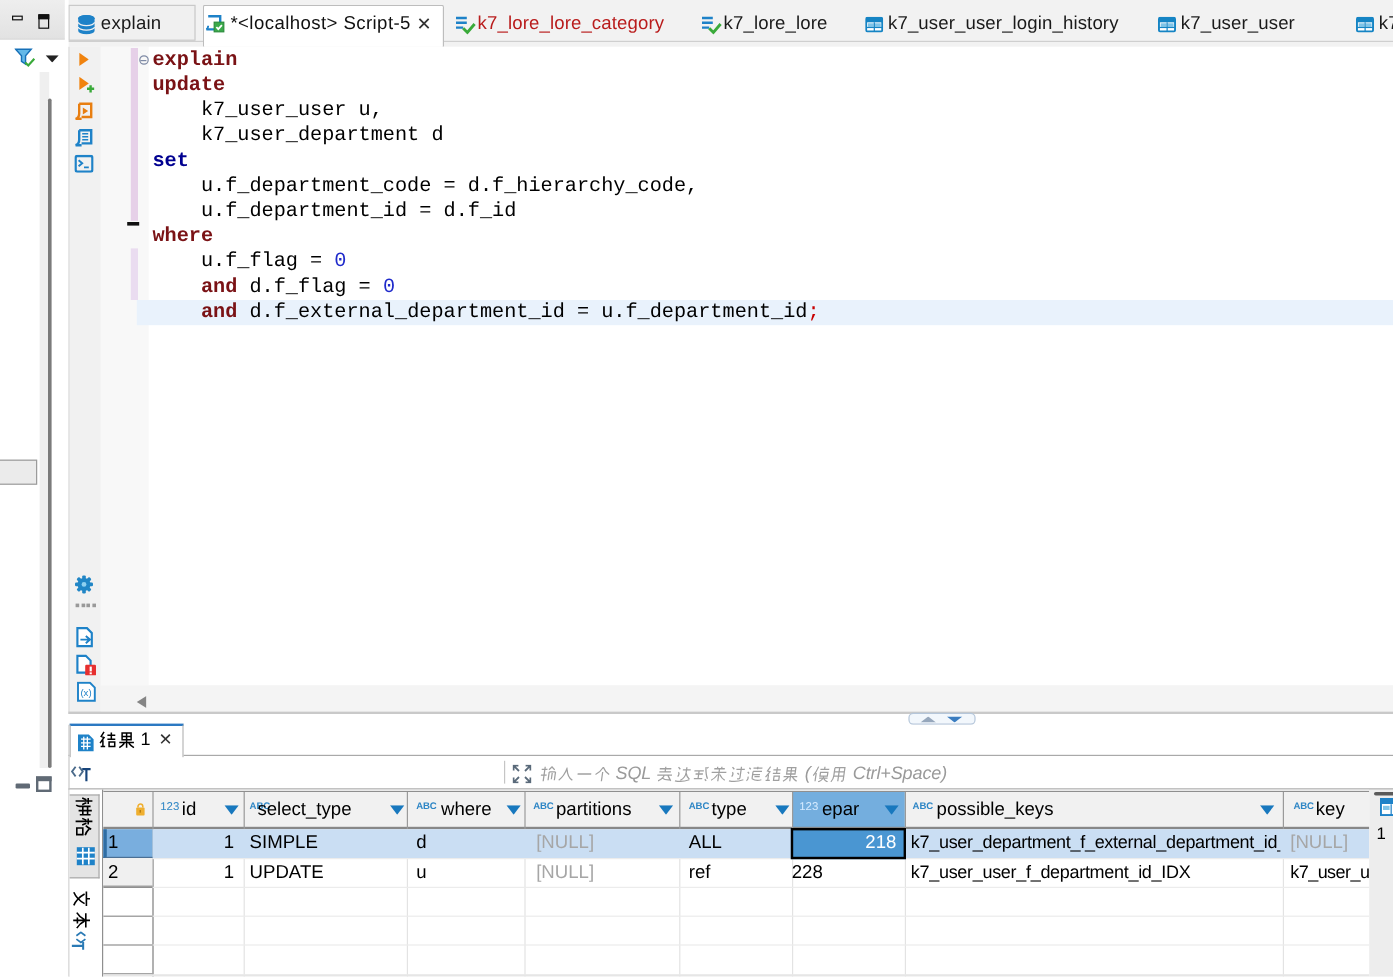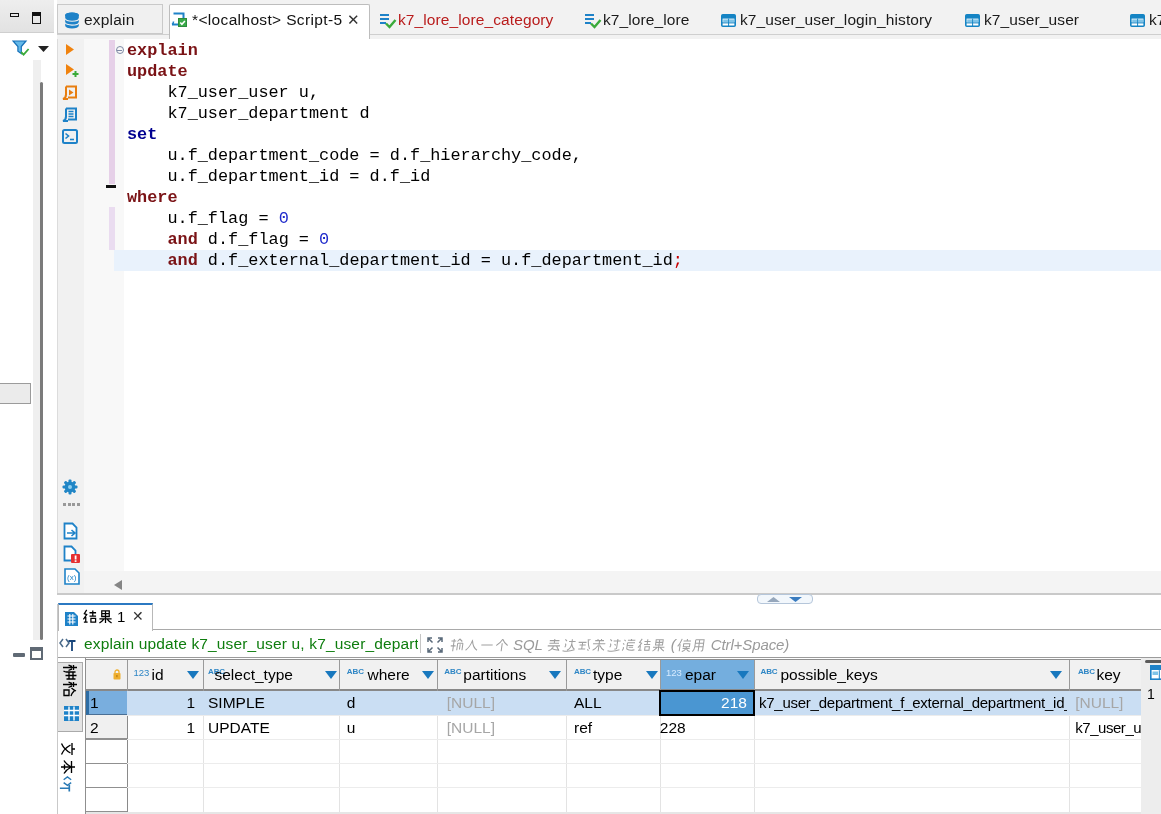--- a/index.html
+++ b/index.html
@@ -328,21 +328,20 @@
   <div class="abs" style="left:132px; top:608px; font-size:14px; color:#333;">✕</div>
 
   <div class="abs" style="left:57px; top:630.5px; width:1104px; height:26px; background:#fff;"></div>
   <div class="abs" style="left:59px; top:637px;">
     <svg width="17" height="15" viewBox="0 0 17 15">
       <path d="M4 2 L1 6 L4 10" fill="none" stroke="#4a6a8a" stroke-width="1.5"></path>
       <path d="M7 2 L10 6 L7 10" fill="none" stroke="#4a6a8a" stroke-width="1.5"></path>
       <path d="M9.5 4 h7 M13 4 v10" stroke="#17447a" stroke-width="1.8"></path>
     </svg>
   </div>
-  <div class="abs" style="left:84px; top:635px; width:334px; overflow:hidden; white-space:nowrap; font-size:15.5px; letter-spacing:0.15px; color:#0e7d0e;">explain update k7_user_user u, k7_user_depart</div>
   <div class="abs" style="left:419.5px; top:634px; width:1px; height:19px; background:#c5c5c5;"></div>
   <div class="abs" style="left:427px; top:637px;">
     <svg width="16" height="16" viewBox="0 0 16 16">
       <path d="M1 5 V1 h4 M1 1 l4.5 4.5" fill="none" stroke="#5a6a7a" stroke-width="1.5"></path>
       <path d="M15 5 V1 h-4 M15 1 l-4.5 4.5" fill="none" stroke="#5a6a7a" stroke-width="1.5"></path>
       <path d="M1 11 v4 h4 M1 15 l4.5 -4.5" fill="none" stroke="#5a6a7a" stroke-width="1.5"></path>
       <path d="M15 11 v4 h-4 M15 15 l-4.5 -4.5" fill="none" stroke="#5a6a7a" stroke-width="1.5"></path>
     </svg>
   </div>
   <div class="abs" style="left:450px; top:636px; display:flex; align-items:center; gap:1px; color:#9a9a9a; font-style:italic; font-size:15px; letter-spacing:-0.1px;">
@@ -537,20 +536,21 @@
 <div class="abs" style="left:673.5px; top:36.5px; width:307.5px; overflow:hidden; white-space:nowrap; font-size:15px; letter-spacing:-0.25px; color:#000;">k7_user_department_f_external_department_id_</div>
 <div class="abs" style="left:989.7px; top:36.5px; font-size:15.5px; color:#a6a6a6;">[NULL]</div>
 <div class="abs" style="left:0; top:57.2px; width:41.5px; height:24.200000000000003px; background:#f0f0f0; border-bottom:1.2px solid #909090;"></div>
 <div class="abs" style="left:4.5px; top:61.2px; font-size:15.5px; color:#000;">2</div>
 <div class="abs" style="left:41.5px; top:61.2px; width:68.0px; text-align:right; font-size:15.5px; color:#000;">1</div>
 <div class="abs" style="left:122.5px; top:61.2px; font-size:15.5px; color:#000;">UPDATE</div>
 <div class="abs" style="left:261.3px; top:61.2px; font-size:15.5px; color:#000;">u</div>
 <div class="abs" style="left:361.3px; top:61.2px; font-size:15.5px; color:#a6a6a6;">[NULL]</div>
 <div class="abs" style="left:488.5px; top:61.2px; font-size:15.5px; color:#000;">ref</div>
 <div class="abs" style="left:574.3px; top:61.2px; width:87.20000000000005px; text-align:left; font-size:15.5px; color:#000;">228</div>
+<div class="abs" style="left:673.5px; top:61.2px; font-size:15px; letter-spacing:-0.25px; color:#000;">k7_user_user_f_department_id_IDX</div>
 <div class="abs" style="left:989.7px; top:61.2px; width:67px; overflow:hidden; white-space:nowrap; font-size:15px; letter-spacing:-0.45px; color:#000;">k7_user_us</div>
 </div>
 
   <div class="abs" style="left:1140.5px; top:657.5px; width:20.5px; height:156.5px; background:#ededed;"></div>
   <div class="abs" style="left:1145px; top:659.5px; width:16px; height:3px; background:#5a5a5a; border-radius:2px 0 0 2px;"></div>
   <div class="abs" style="left:1150px; top:664.5px;">
     <svg width="15" height="15" viewBox="0 0 15 15">
       <rect x="0.8" y="0.8" width="13.4" height="13.4" fill="#fff" stroke="#1e82c8" stroke-width="1.6"></rect>
       <rect x="1" y="1" width="13" height="4" fill="#1e82c8"></rect>
       <rect x="2.5" y="6.5" width="5.5" height="3.5" fill="#7fc4e8"></rect>

